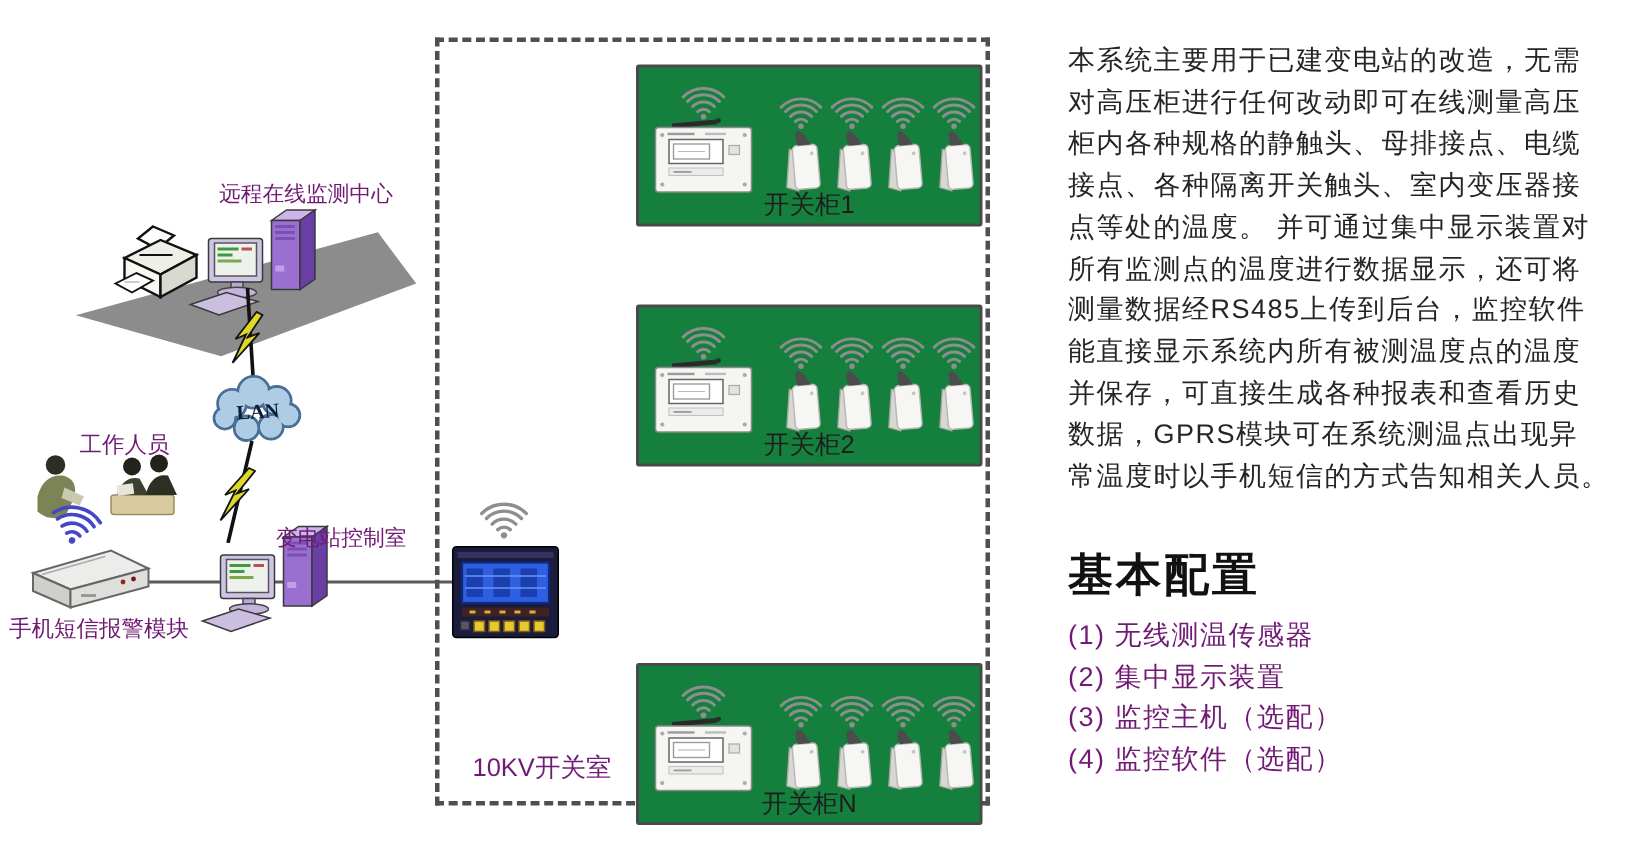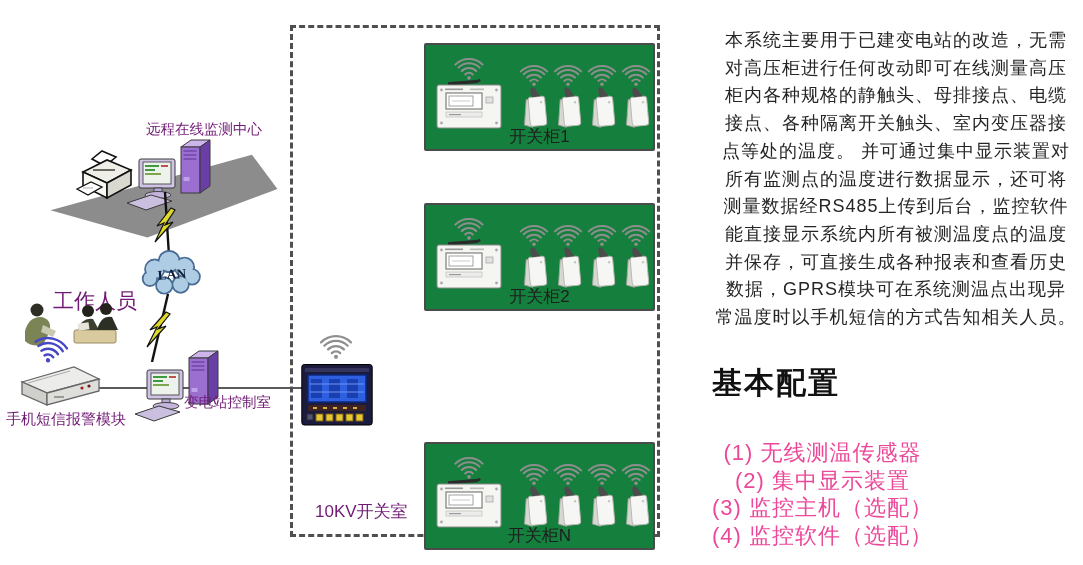--- a/index.html
+++ b/index.html
@@ -37,24 +37,24 @@
   
   #description{
     left:712px;top:27px;width:368px;font-size:18px;line-height:27.7px;
     letter-spacing:1px;color:#252525;white-space:nowrap;
   }
   #config-heading{
     left:712px;top:363px;font-size:30px;font-weight:bold;color:#111;
     letter-spacing:2px;
   }
   #config-list{
-    left:712px;top:410px;font-size:22px;line-height:27.6px;color:#ec4899;
-    letter-spacing:1px;white-space:nowrap;margin-top:29px;
-  }
-  .line{white-space:nowrap;text-align:center;}
+    left:712px;top:410px;font-size:18px;line-height:27.6px;color:#701a75;
+    letter-spacing:1px;white-space:nowrap;
+  }
+  .line{white-space:nowrap;}
 
   svg{display:block;}
 </style>
 </head>
 <body>
 
 <div id="stage">
 
   <div id="platform" class="abs"></div>
 
@@ -124,21 +124,21 @@
       </svg>
     </div>
 
   <div class="abs" style="left:138px;top:294px;width:40px;height:68px;">
       <svg viewBox="0 0 40 68" width="100%" height="100%">
   <line x1="30" y1="0" x2="14" y2="68" stroke="#111" stroke-width="2.4"></line>
   <path d="M28 18 L12 36 L19 33 L9 53 L28 32 L20 35 L32 20 Z" fill="#ded82a" stroke="#111" stroke-width="1.2"></path>
       </svg>
     </div>
 
-  <div class="abs lbl" style="left:53px;top:287px;font-size:21px;">工作人员</div>
+  <div class="abs lbl" style="left:53px;top:287px;font-size:15px;">工作人员</div>
   <div class="abs" style="left:12px;top:300px;width:120px;height:55px;">
       <svg viewBox="0 0 120 55" width="100%" height="100%">
   <circle cx="25" cy="10" r="6.5" fill="#2e2e24"></circle>
   <path d="M13 31 Q17 16 30 17 Q41 20 37 33 L31 45 Q19 47 13 41 Z" fill="#7a8454"></path>
   <path d="M31 25 l13 6 -3 6 -12 -5 z" fill="#c9c9b2"></path>
   <rect x="62" y="30" width="42" height="13" rx="2" fill="#d9cb9e" stroke="#9a8c60"></rect>
   <circle cx="76" cy="11" r="6" fill="#23231c"></circle>
   <circle cx="94" cy="9" r="6" fill="#23231c"></circle>
   <path d="M66 30 Q70 17 81 19 L87 30 Z" fill="#3c4030"></path>
   <path d="M85 30 Q89 15 100 17 L106 30 Z" fill="#2c3024"></path>
@@ -184,21 +184,21 @@
   <rect x="18" y="27" width="28" height="22" fill="#eef2ec" stroke="#555"></rect>
   <rect x="20" y="30" width="14" height="2" fill="#3f9a3f"></rect>
   <rect x="36" y="30" width="7" height="2" fill="#c05050"></rect>
   <rect x="20" y="34" width="10" height="2" fill="#3f9a3f"></rect>
   <rect x="20" y="38" width="16" height="2" fill="#7aa84a"></rect>
   <rect x="29" y="53" width="8" height="4" fill="#b8a8d8" stroke="#444"></rect>
   <ellipse cx="33" cy="60" rx="13" ry="3.5" fill="#c4b4dc" stroke="#444"></ellipse>
   <polygon points="2,68 26,60 47,66 21,75" fill="#cbbfe0" stroke="#3a3a3a"></polygon>
       </svg>
     </div>
-  <div class="abs lbl" style="left:184px;top:349px;font-size:14.5px;margin-top:44px;">变电站控制室</div>
+  <div class="abs lbl" style="left:184px;top:349px;font-size:14.5px;">变电站控制室</div>
 
   <div class="abs" style="left:317px;top:334px;width:38px;height:28px;">
       <svg viewBox="0 0 40 30" width="100%" height="100%">
     <g fill="none" stroke="#8e8e8e" stroke-width="2.4" stroke-linecap="round">
       <path d="M15.5 20.5a6.5 6.5 0 0 1 9 0"></path>
       <path d="M11.5 16.5a12 12 0 0 1 17 0"></path>
       <path d="M7.5 12.5a17.5 17.5 0 0 1 25 0"></path>
       <path d="M4 9a22.5 22.5 0 0 1 32 0"></path>
     </g>
         <circle cx="20" cy="24.5" r="2.2" fill="#8e8e8e"></circle>

